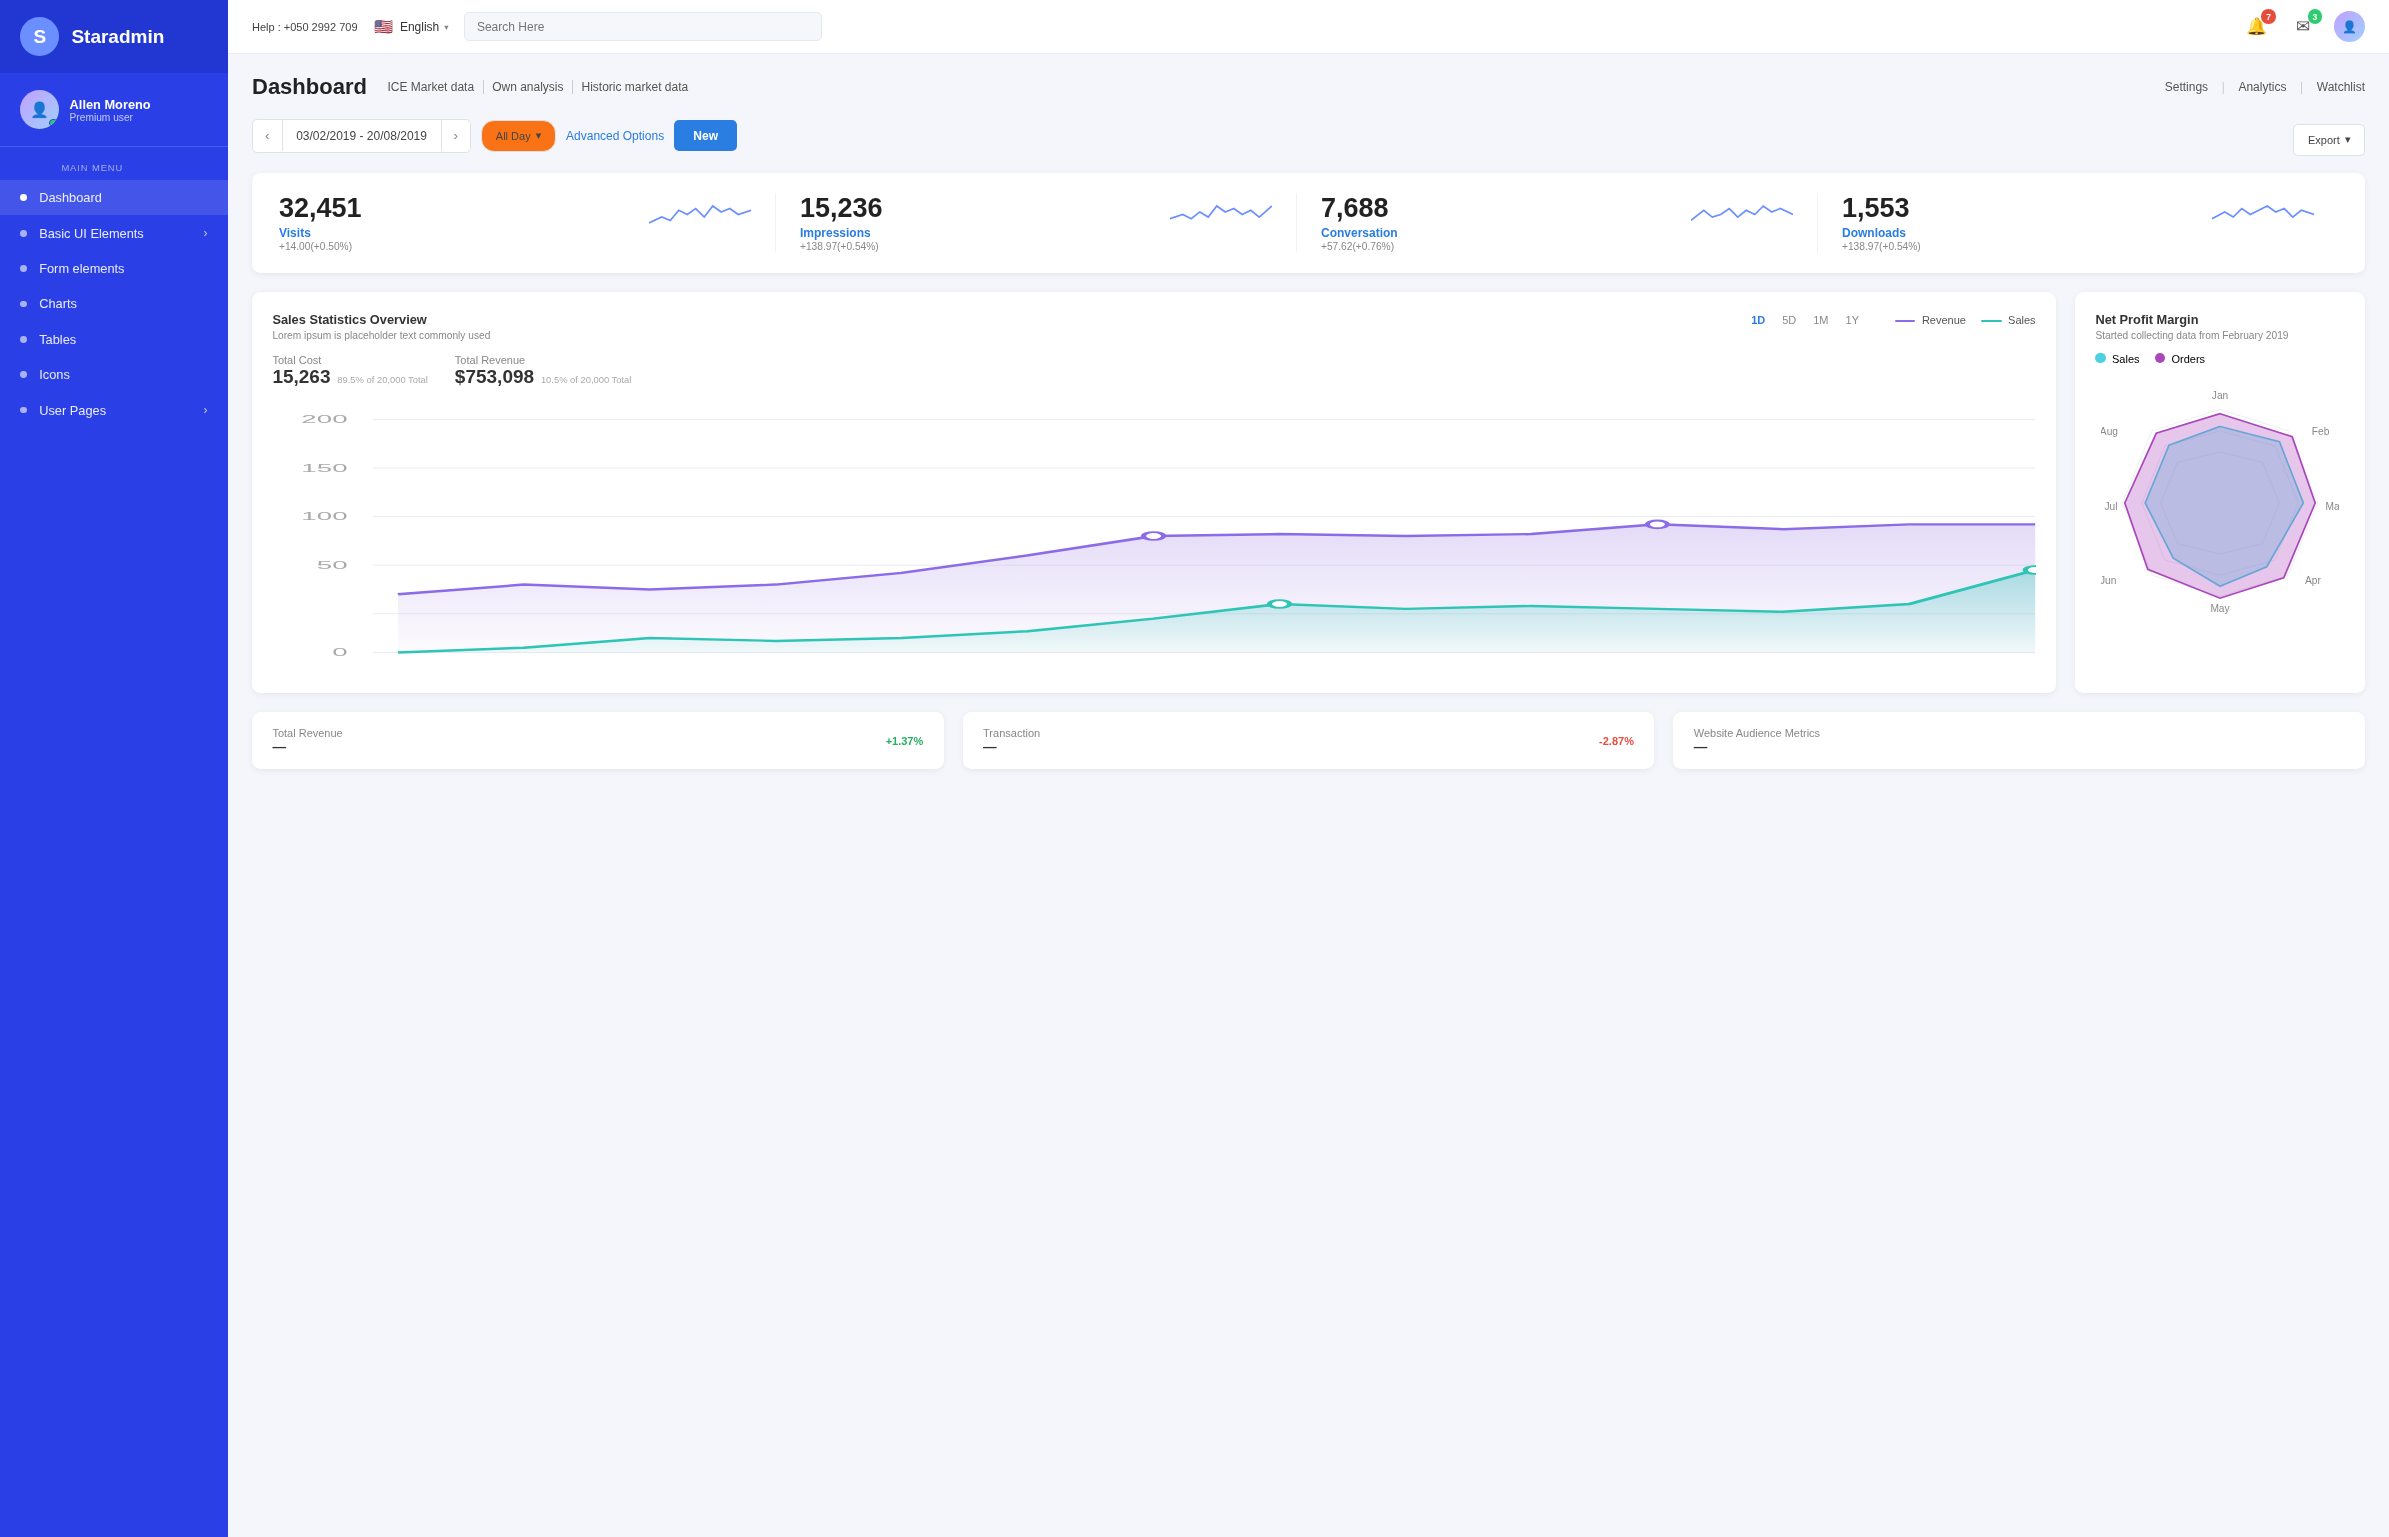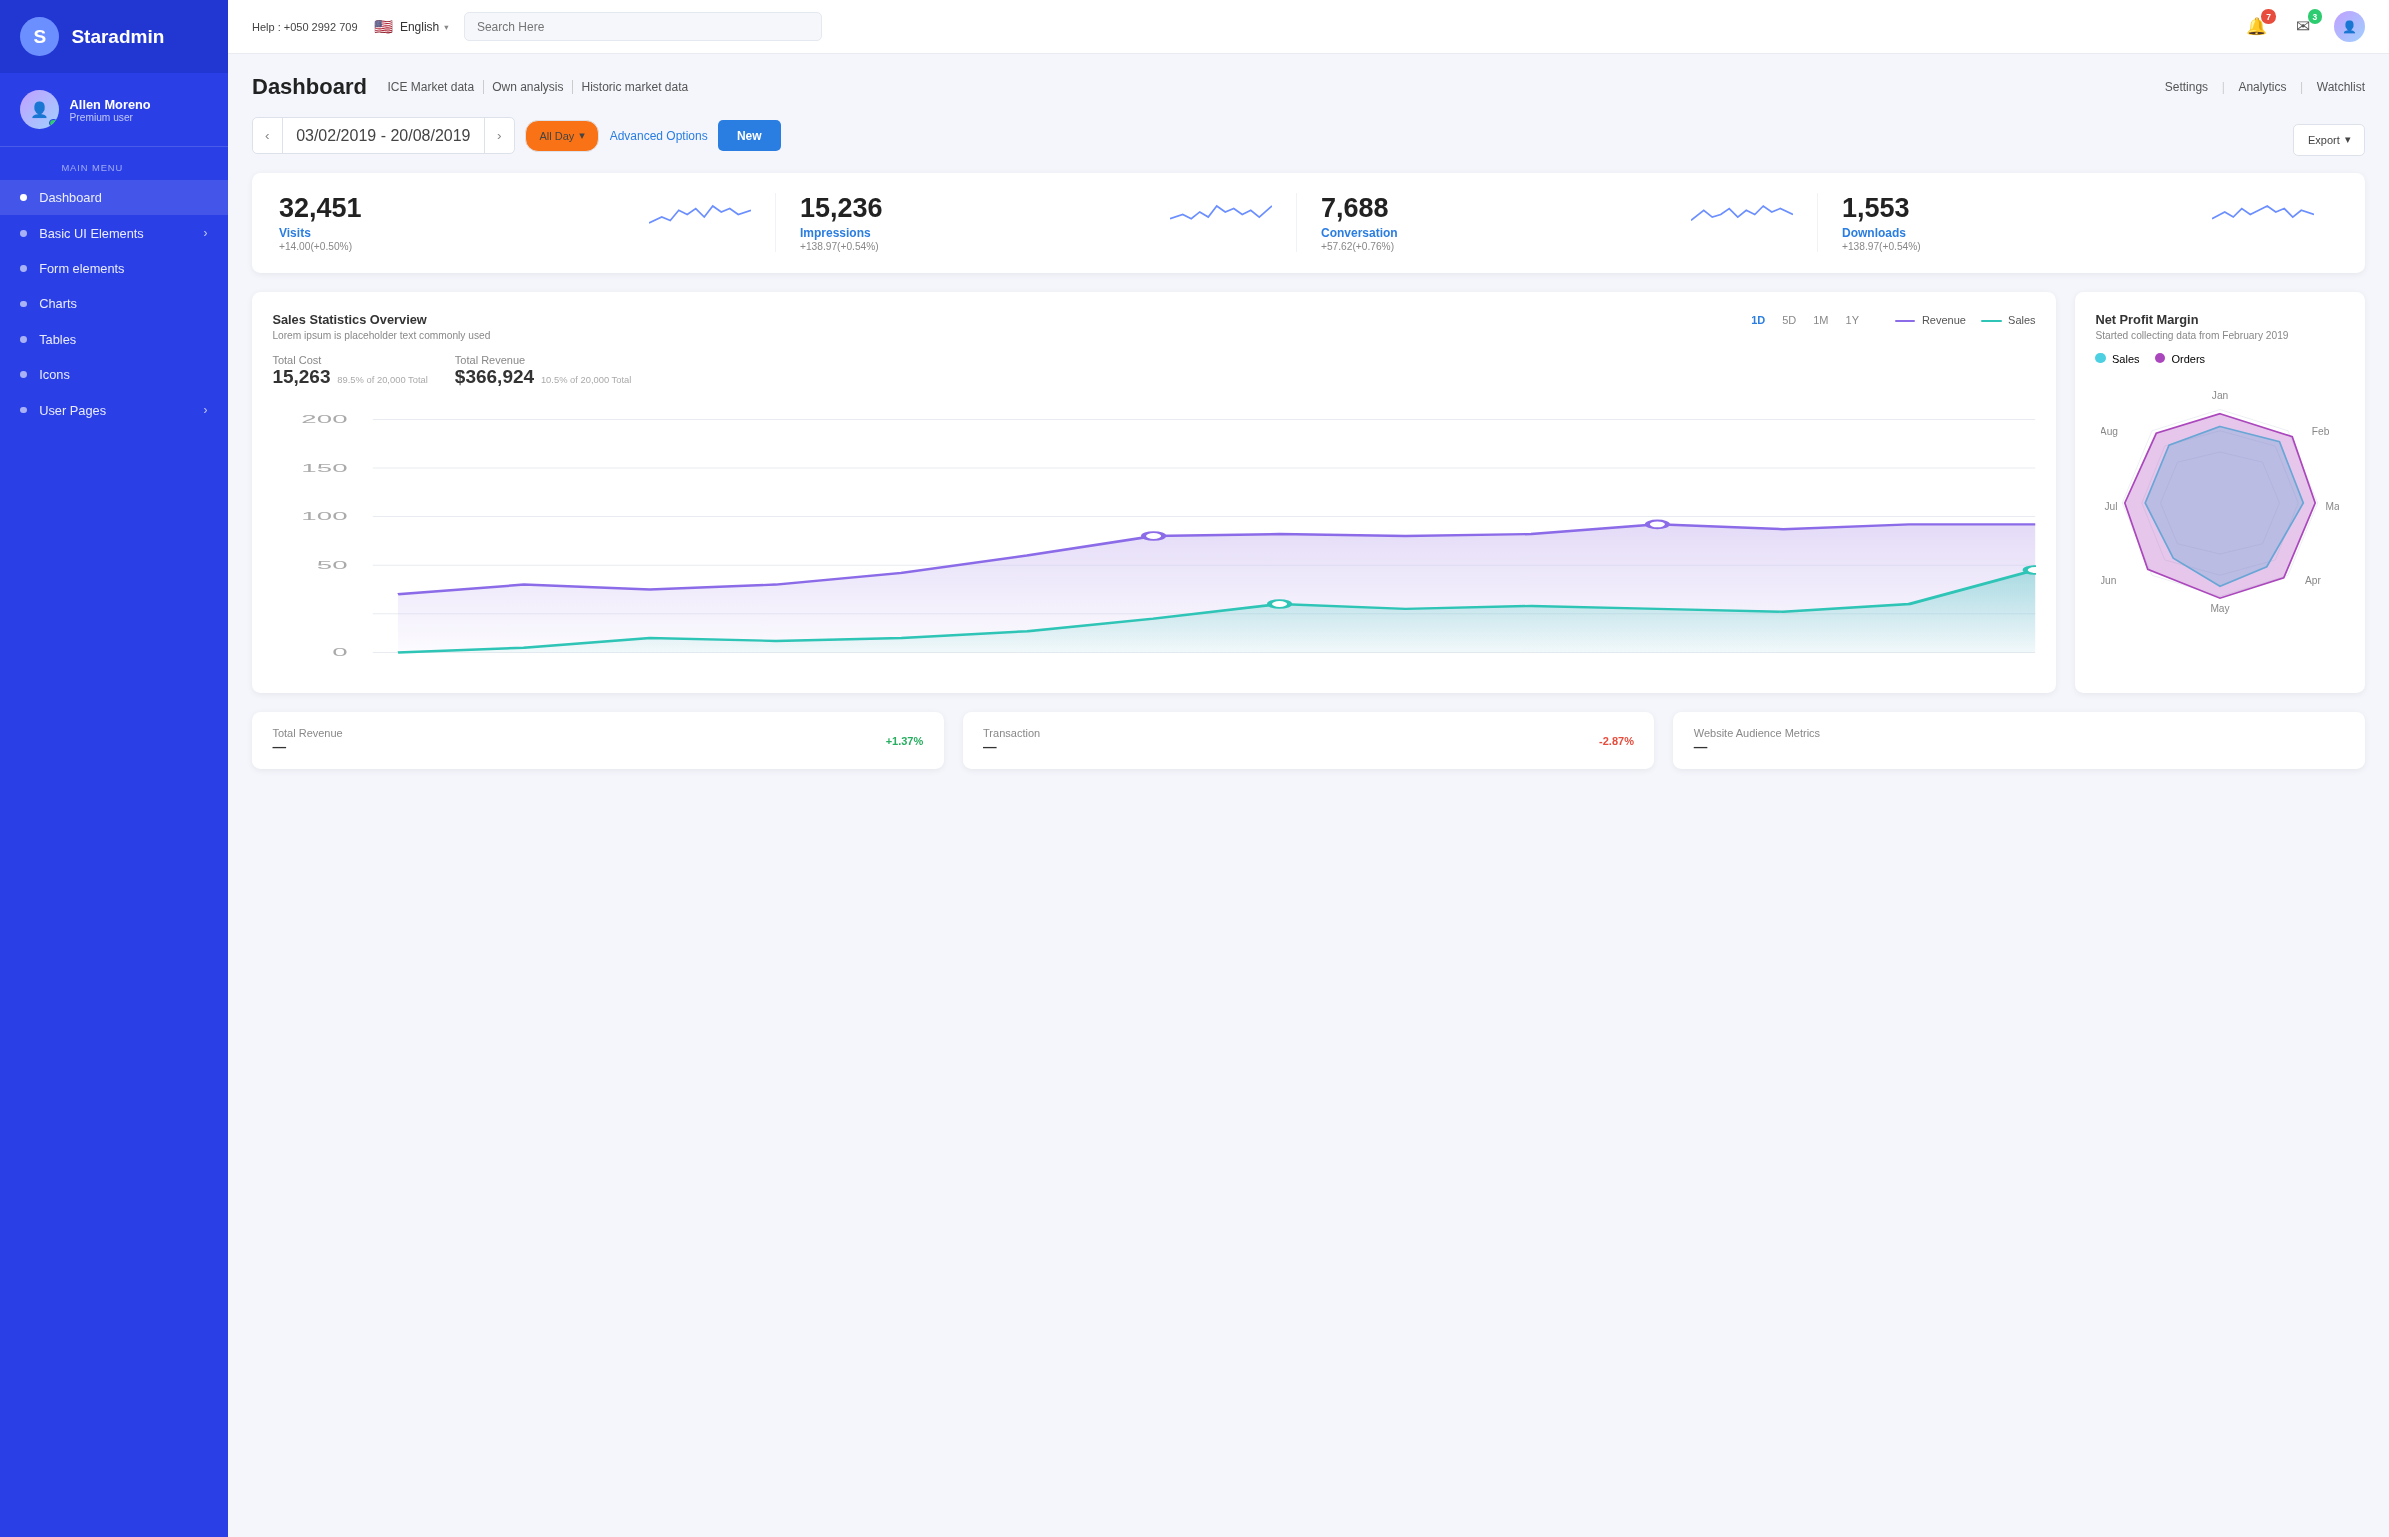--- a/index.html
+++ b/index.html
@@ -168,21 +168,21 @@
       border-radius: 5.1px;
       background: white;
       overflow: hidden;
     }
     .date-nav-arrow {
       padding: 8.5px 12px; cursor: pointer;
       color: #888; font-size: 13.6px;
       background: none; border: none; outline: none;
     }
     .date-nav-label {
-      padding: 8.5px 13.6px; font-size: 16px;
+      padding: 8.5px 13.6px; font-size: 12px;
       color: #444; border-left: 0.9px solid #dde2ea;
       border-right: 0.9px solid #dde2ea;
       white-space: nowrap;
     }
     .all-day-btn {
       display: flex; align-items: center; gap: 5.1px;
       background: #f97316; border: 0.9px solid #dde2ea;
       border-radius: 13px; padding: 8.5px 13.6px;
       font-size: 11px; color: #444; cursor: pointer;
     }
@@ -479,21 +479,21 @@
           <div class="meta-item">
             <div class="meta-label">Total Cost</div>
             <div style="display:flex; align-items:baseline; gap:6.8px;">
               <span class="meta-value">15,263</span>
               <span class="meta-detail">89.5% of 20,000 Total</span>
             </div>
           </div>
           <div class="meta-item">
             <div class="meta-label">Total Revenue</div>
             <div style="display:flex; align-items:baseline; gap:6.8px;">
-              <span class="meta-value">$366,924</span>
+              <span class="meta-value">$753,098</span>
               <span class="meta-detail">10.5% of 20,000 Total</span>
             </div>
           </div>
         </div>
 
         <div class="main-chart-svg-container">
           <svg width="100%" height="100%" viewBox="0 0 700 280" preserveAspectRatio="none">
 
             <line x1="40" y1="20" x2="700" y2="20" stroke="#e8ecf0" stroke-width="1"></line>
             <line x1="40" y1="70" x2="700" y2="70" stroke="#e8ecf0" stroke-width="1"></line>

